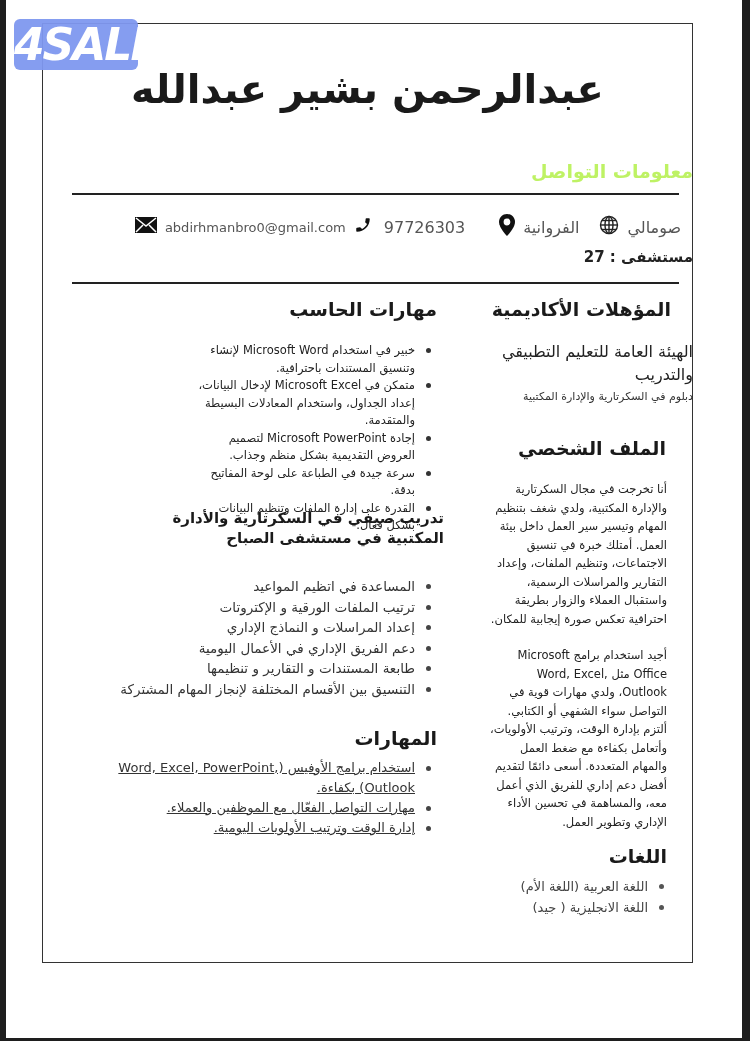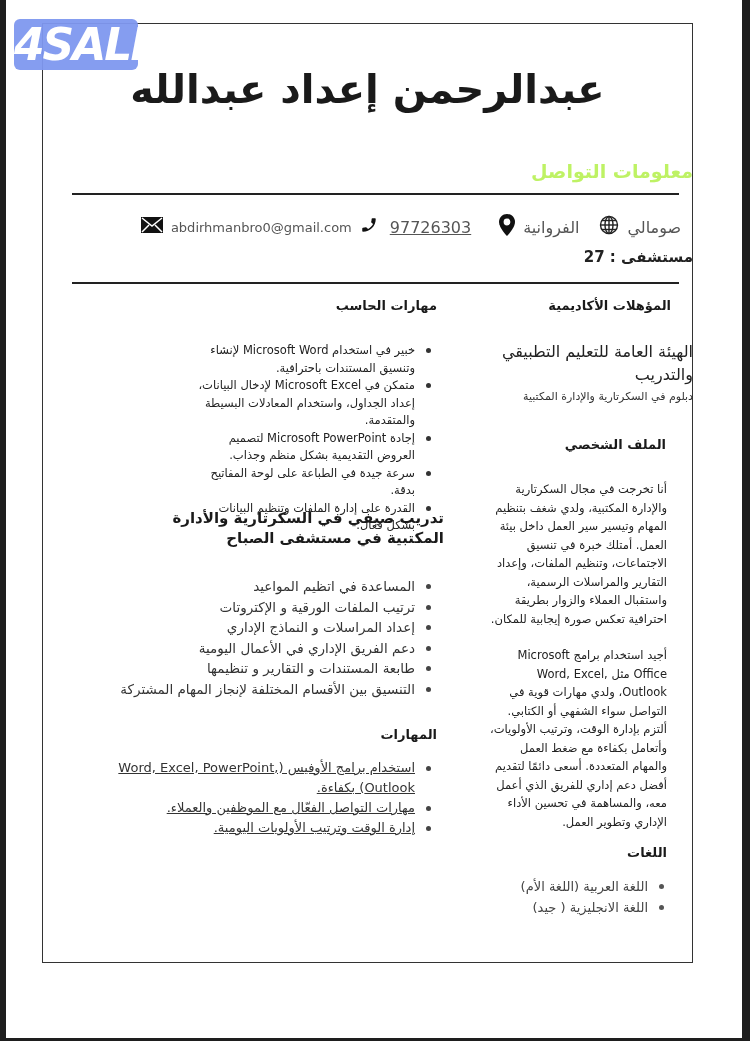--- a/index.html
+++ b/index.html
@@ -33,21 +33,21 @@
     position:absolute; right:57px; top:214px; display:flex; flex-direction:row-reverse; align-items:center;
     gap:8px; color:#555;
   }
   .contact-row .item { display:flex; flex-direction:row-reverse; align-items:center; gap:8px; }
   .contact-row .email { font-size:13px; color:#555; }
   .contact-row .phone { font-size:16px; color:#555; margin-left:4px; }
   .contact-row .loc, .contact-row .nat { font-size:16px; color:#555; }
   .age {
     position:absolute; right:57px; top:248px; font-size:15px; font-weight:bold; color:#222;
   }
-  .sec-title { position:absolute; font-size:13px; font-weight:bold; color:#1a1a1a; }
+  .sec-title { position:absolute; font-size:19px; font-weight:bold; color:#1a1a1a; }
   .col-right { position:absolute; right:57px; width:215px; text-align:right; }
   .edu-inst { font-size:16px; color:#222; line-height:23px; }
   .edu-deg { font-size:11px; color:#333; margin-top:4px; }
   .profile { font-size:11.5px; color:#222; line-height:18.5px; }
   ul { margin:0; padding:0; list-style:none; }
   li { position:relative; padding-right:22px; }
   li::before {
     content:""; position:absolute; right:6px; width:5px; height:5px; border-radius:50%; background:#333;
   }
   .cs-list li { font-size:11.5px; line-height:17.5px; color:#222; }
@@ -60,36 +60,36 @@
   .lang-list li::before { top:8px; background:#555; }
   .icon { display:inline-block; }
 </style>
 </head>
 <body>
 
 <div class="sheet"></div>
 <div class="frame"></div>
 <div class="watermark">4SALE</div>
 
-<div class="name">عبدالرحمن إعداد  عبدالله</div>
+<div class="name">عبدالرحمن بشير  عبدالله</div>
 
 <div class="h-contact rtl">معلومات التواصل</div>
 <div class="hr" style="top:193px;"></div>
 
 <div class="contact-row rtl">
   <div class="item">
     <span class="icon">
       <svg width="22" height="16" viewBox="0 0 22 16">
           <rect x="0" y="0" width="22" height="16" fill="#111"></rect>
           <path d="M1 1 L11 9 L21 1 M1 15 L8 8 M21 15 L14 8" stroke="#fff" stroke-width="1.5" fill="none"></path>
         </svg>
     </span>
     <span class="email">abdirhmanbro0@gmail.com</span>
   </div>
-  <div class="item" style="margin-right:20px;text-decoration:underline;">
+  <div class="item" style="margin-right:26px;">
     <span class="icon">
       <svg width="18" height="18" viewBox="0 0 24 24">
           <path d="M6.6 10.8c1.4 2.8 3.8 5.1 6.6 6.6l2.2-2.2c.3-.3.7-.4 1-.2 1.1.4 2.3.6 3.6.6.6 0 1 .4 1 1V20c0 .6-.4 1-1 1C10.6 21 3 13.4 3 4c0-.6.4-1 1-1h3.5c.6 0 1 .4 1 1 0 1.3.2 2.5.6 3.6.1.3 0 .7-.2 1L6.6 10.8z" fill="#111" transform="scale(-1,1) translate(-24,0)"></path>
         </svg>
     </span>
     <span class="phone">97726303</span>
   </div>
   <div class="item" style="margin-right:12px;">
     <span class="icon">
       <svg width="16" height="22" viewBox="0 0 16 22">

